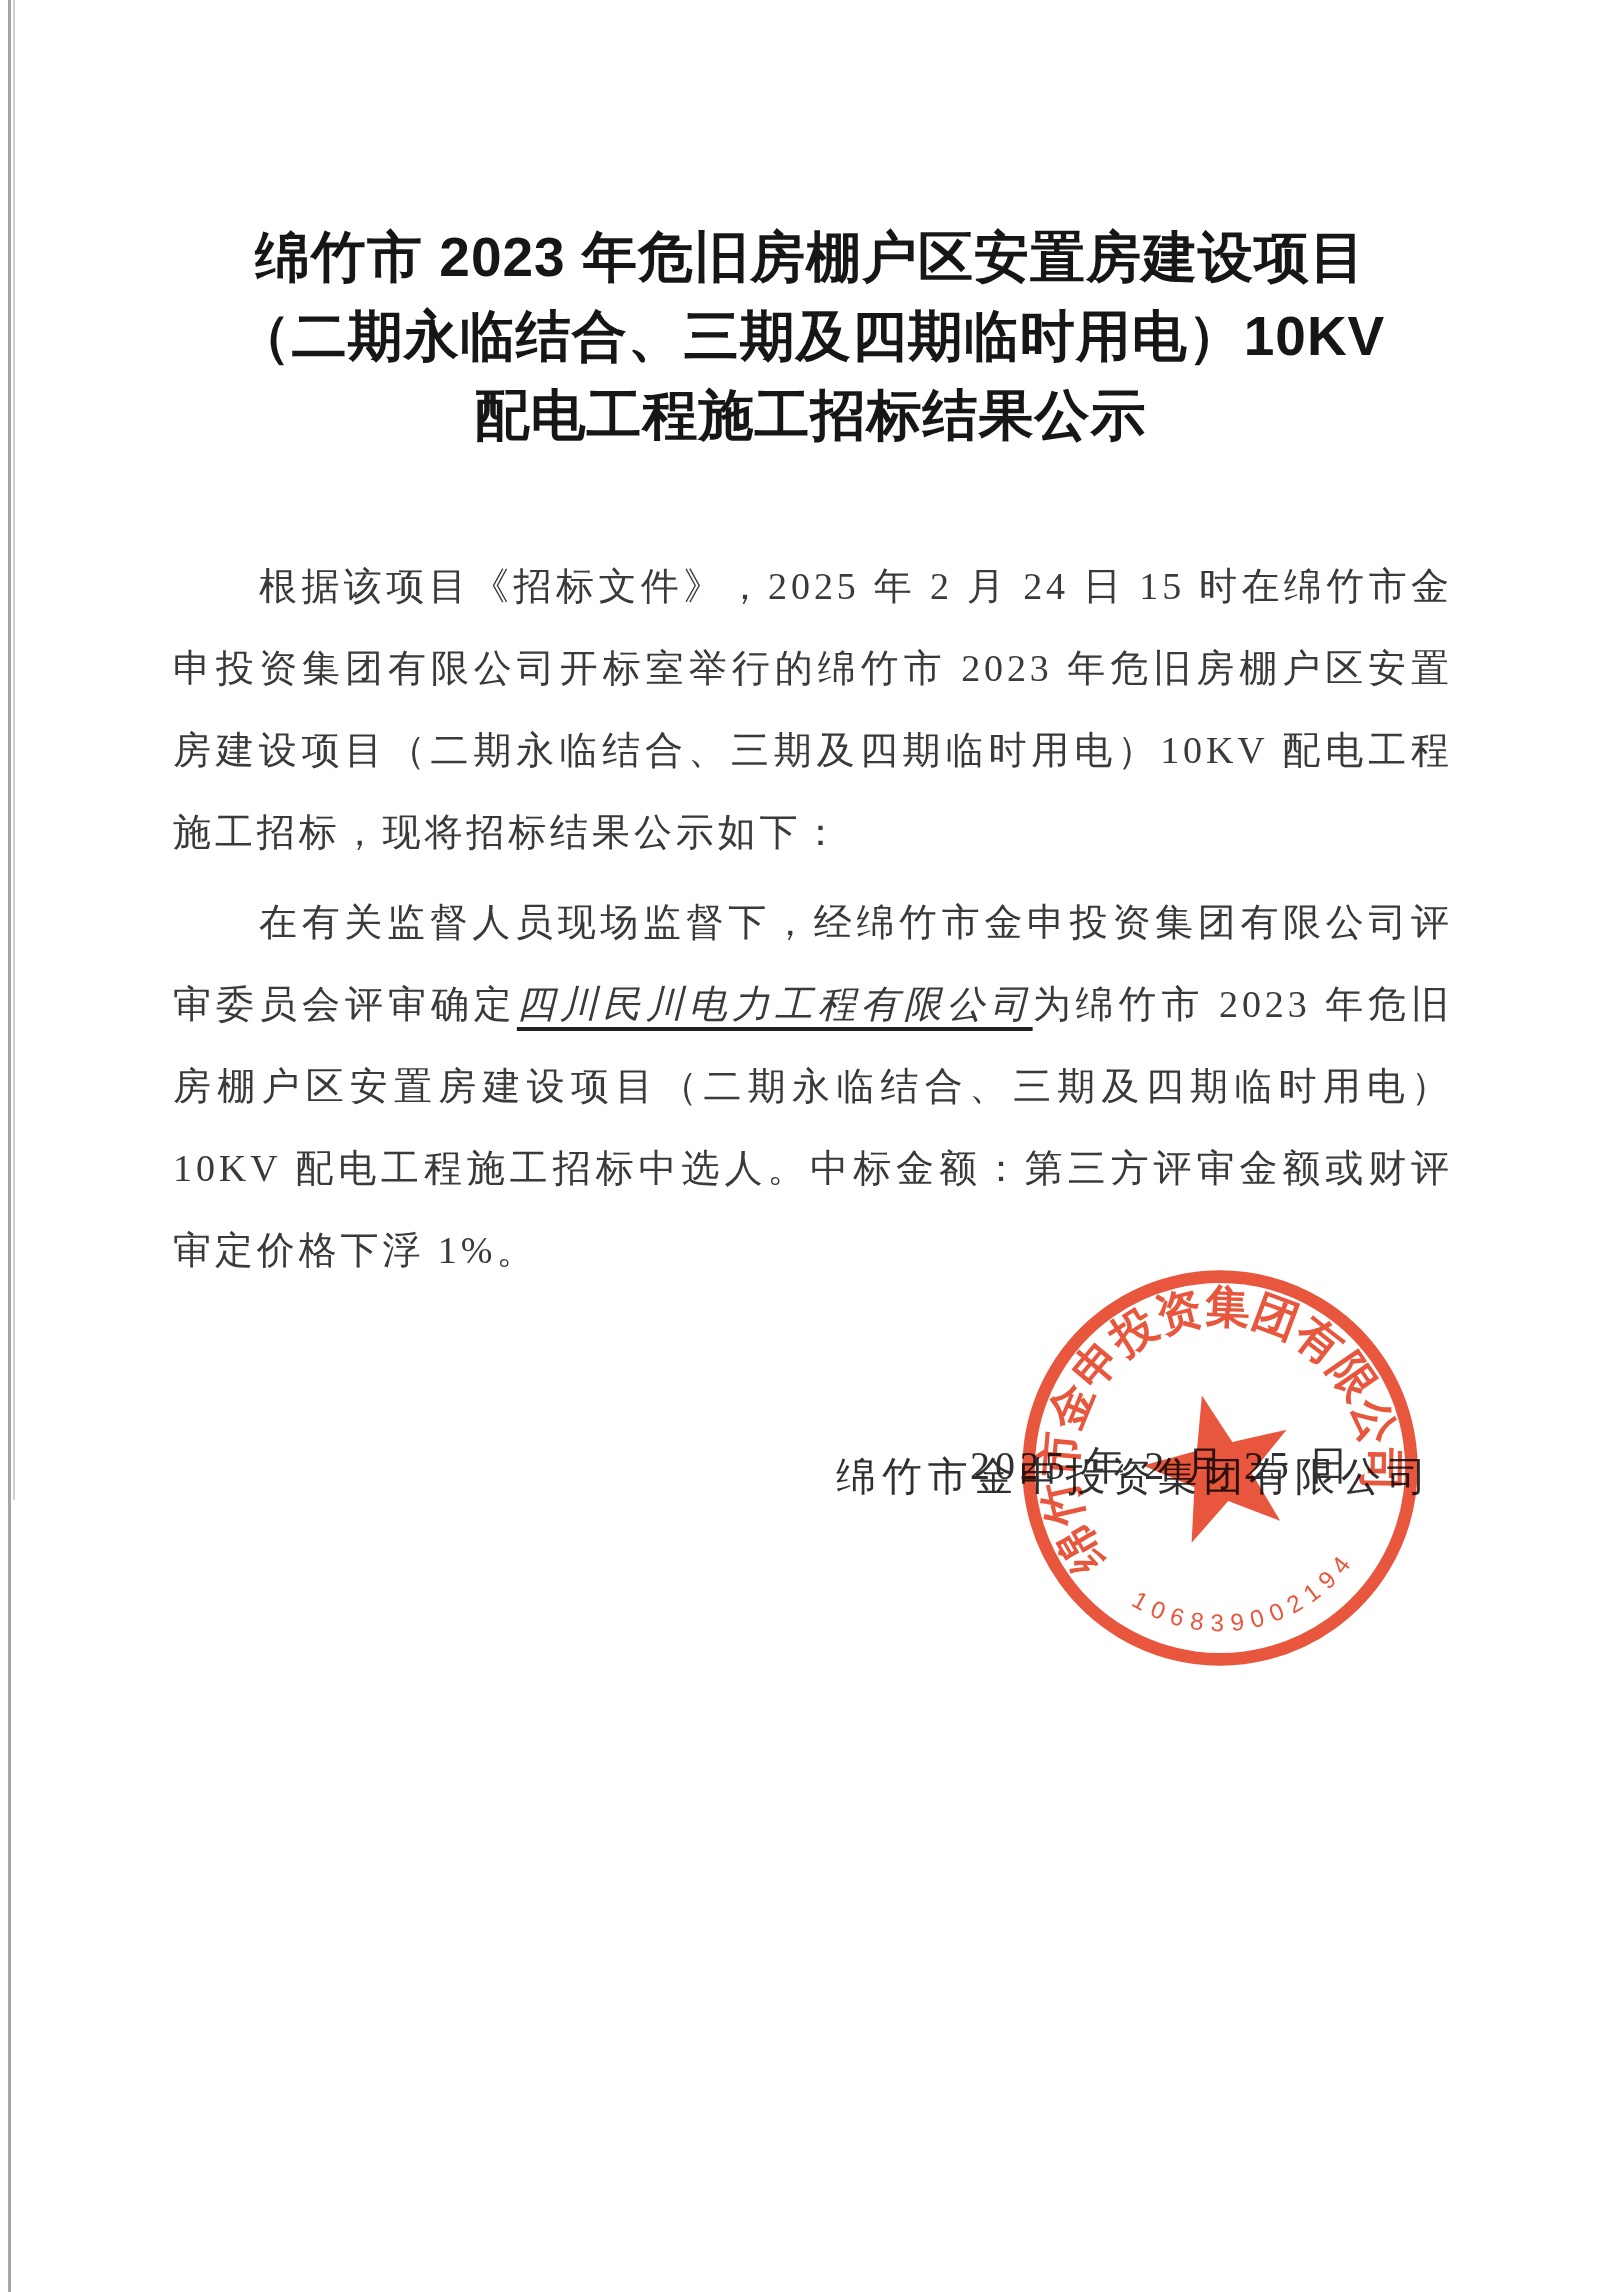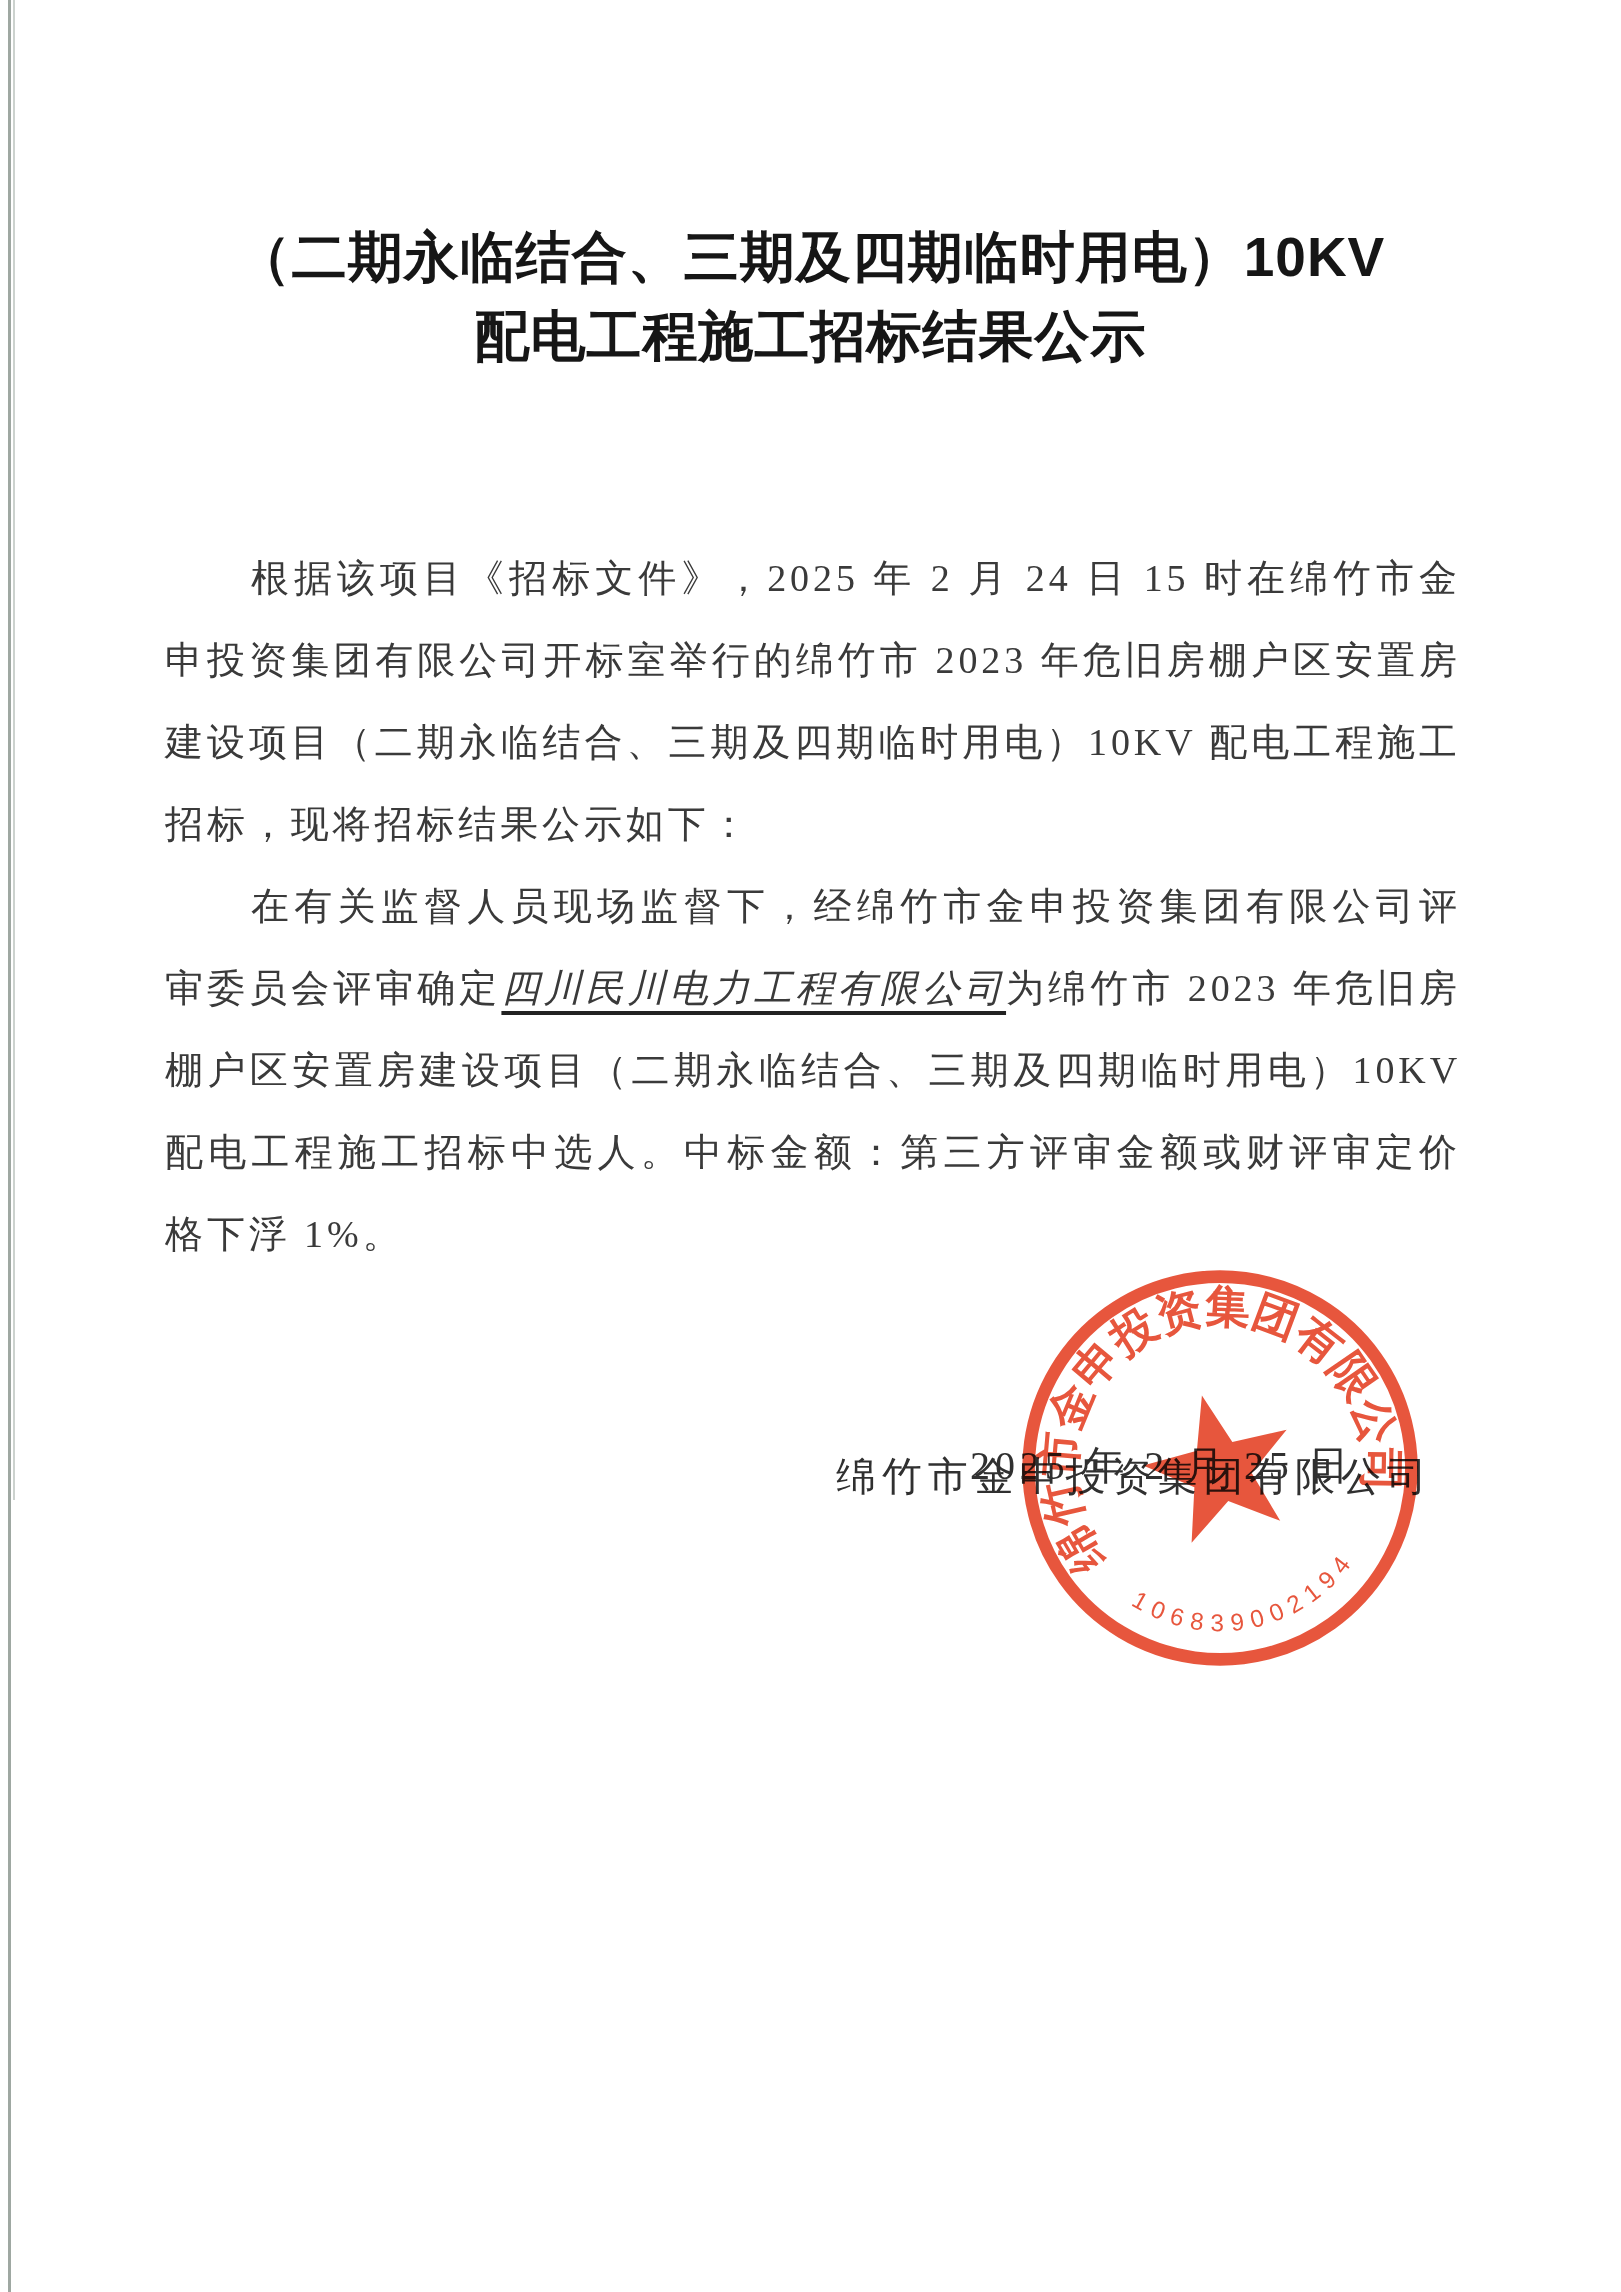--- a/index.html
+++ b/index.html
@@ -52,21 +52,21 @@
     top: 537px;
     left: 165px;
     width: 1296px;
     font-size: 38px;
     line-height: 82px;
     letter-spacing: 3.9px;
     color: #3a3a3a;
     text-align: justify;
   }
   .body-text p {
-    margin: 0;
+    margin: 8px;
     text-indent: 86px;
   }
   .underlined-company {
     text-decoration: underline;
     text-decoration-thickness: 3.9px;
     text-underline-offset: 9.8px;
     text-decoration-color: #222;
     font-style: italic;
   }
   .sig-company {
@@ -108,20 +108,21 @@
 </style>
 </head>
 <body>
 
 <div class="page">
 
   <div class="scan-line-main"></div>
   <div class="scan-line-secondary"></div>
 
   <h1 class="title">
+    <div>绵竹市 2023 年危旧房棚户区安置房建设项目</div>
     <div>（二期永临结合、三期及四期临时用电）10KV</div>
     <div>配电工程施工招标结果公示</div>
   </h1>
 
   <div class="body-text">
     <p><span>根据该项目《招标文件》，2025 年 2 月 24 日 15 时在绵竹市金申投资集团有限公司开标室举行的绵竹市 2023 年危旧房棚户区安置房建设项目（二期永临结合、三期及四期临时用电）10KV 配电工程施工招标，现将招标结果公示如下：</span></p>
     <p><span>在有关监督人员现场监督下，经绵竹市金申投资集团有限公司评审委员会评审确定</span><span class="underlined-company">四川民川电力工程有限公司</span><span>为绵竹市 2023 年危旧房棚户区安置房建设项目（二期永临结合、三期及四期临时用电）10KV 配电工程施工招标中选人。中标金额：第三方评审金额或财评审定价格下浮 1%。</span></p>
   </div>
 
   <div class="sig-company">绵竹市金申投资集团有限公司</div>

